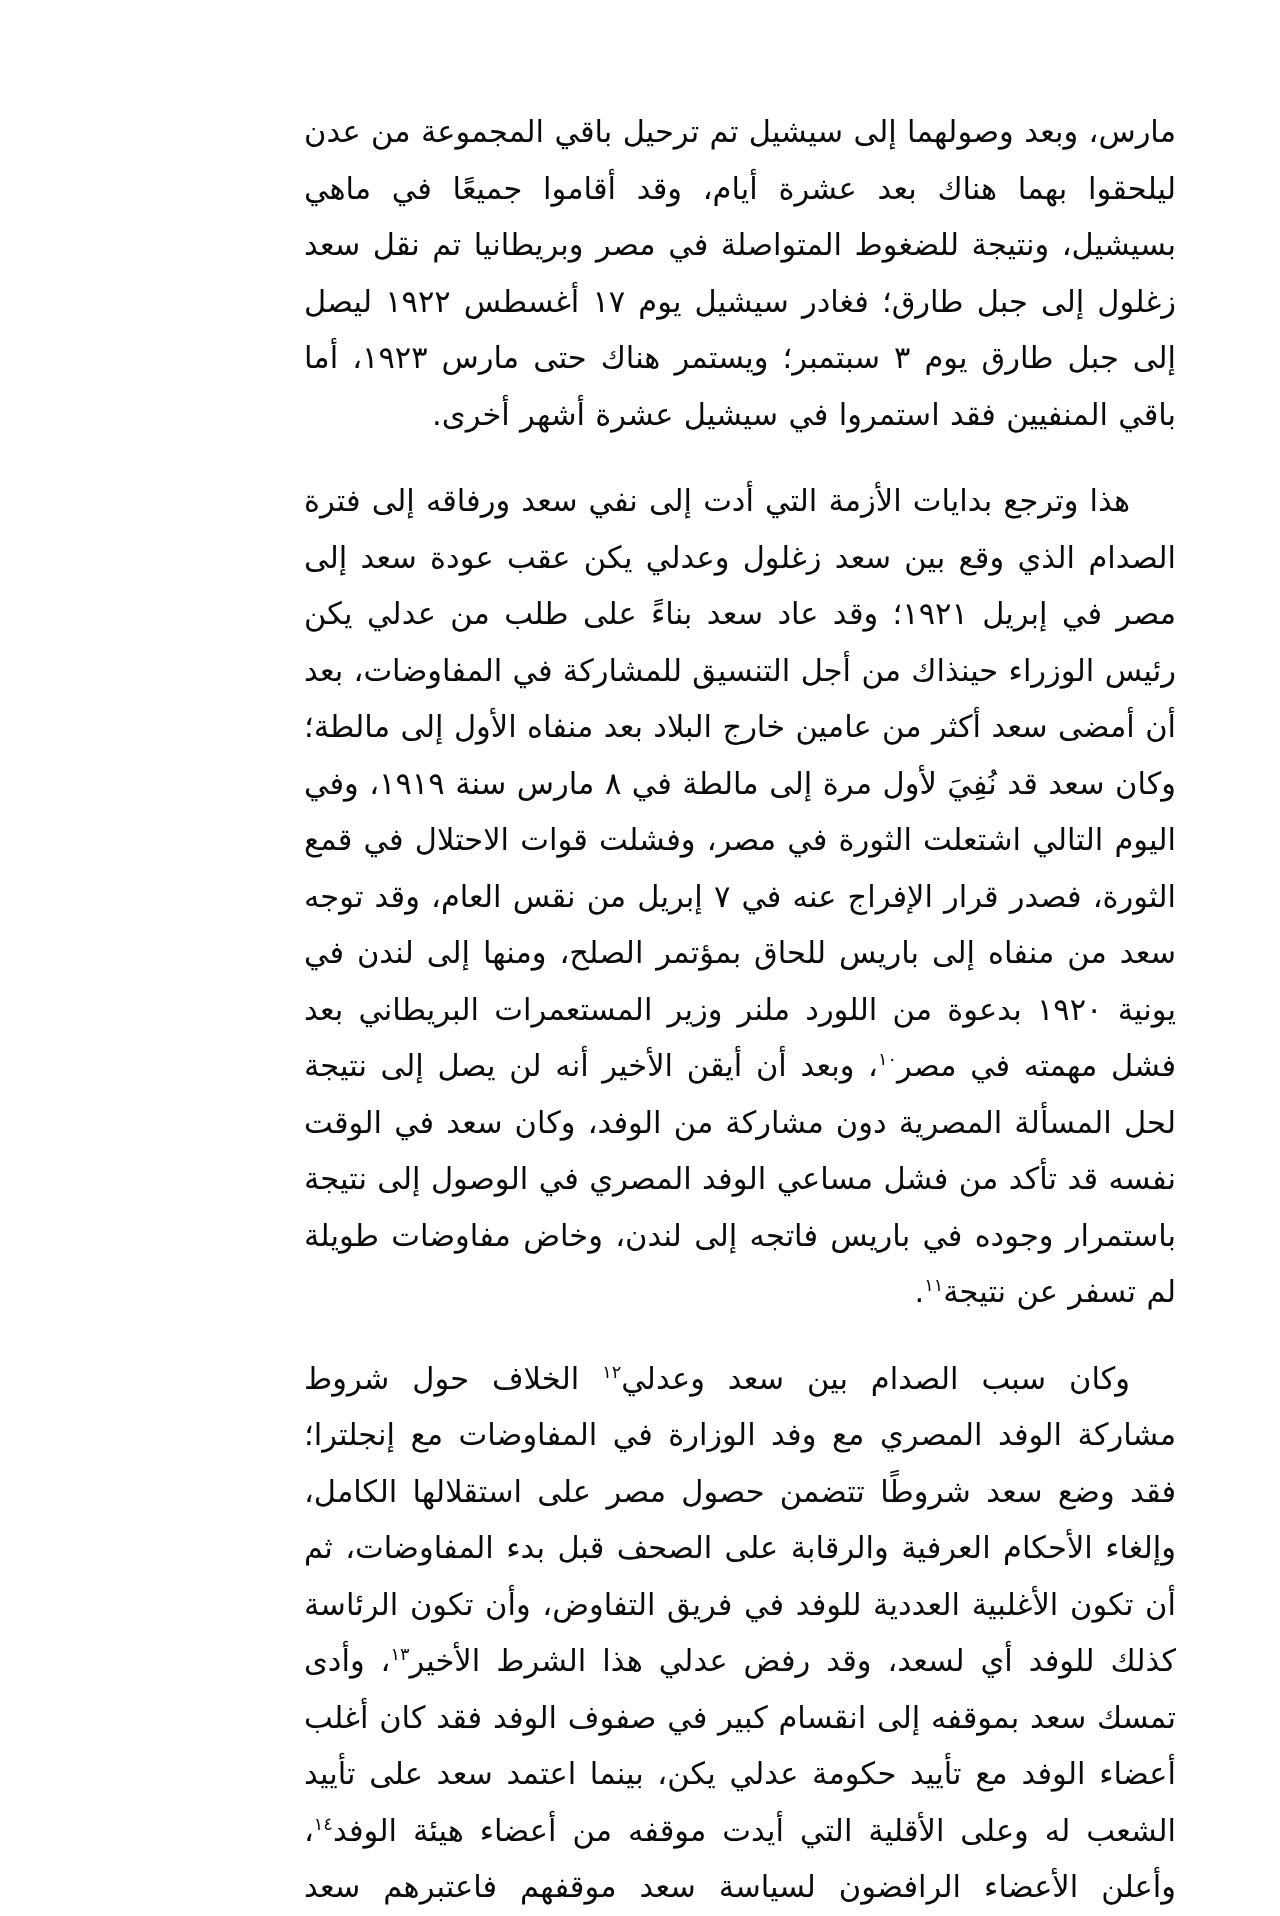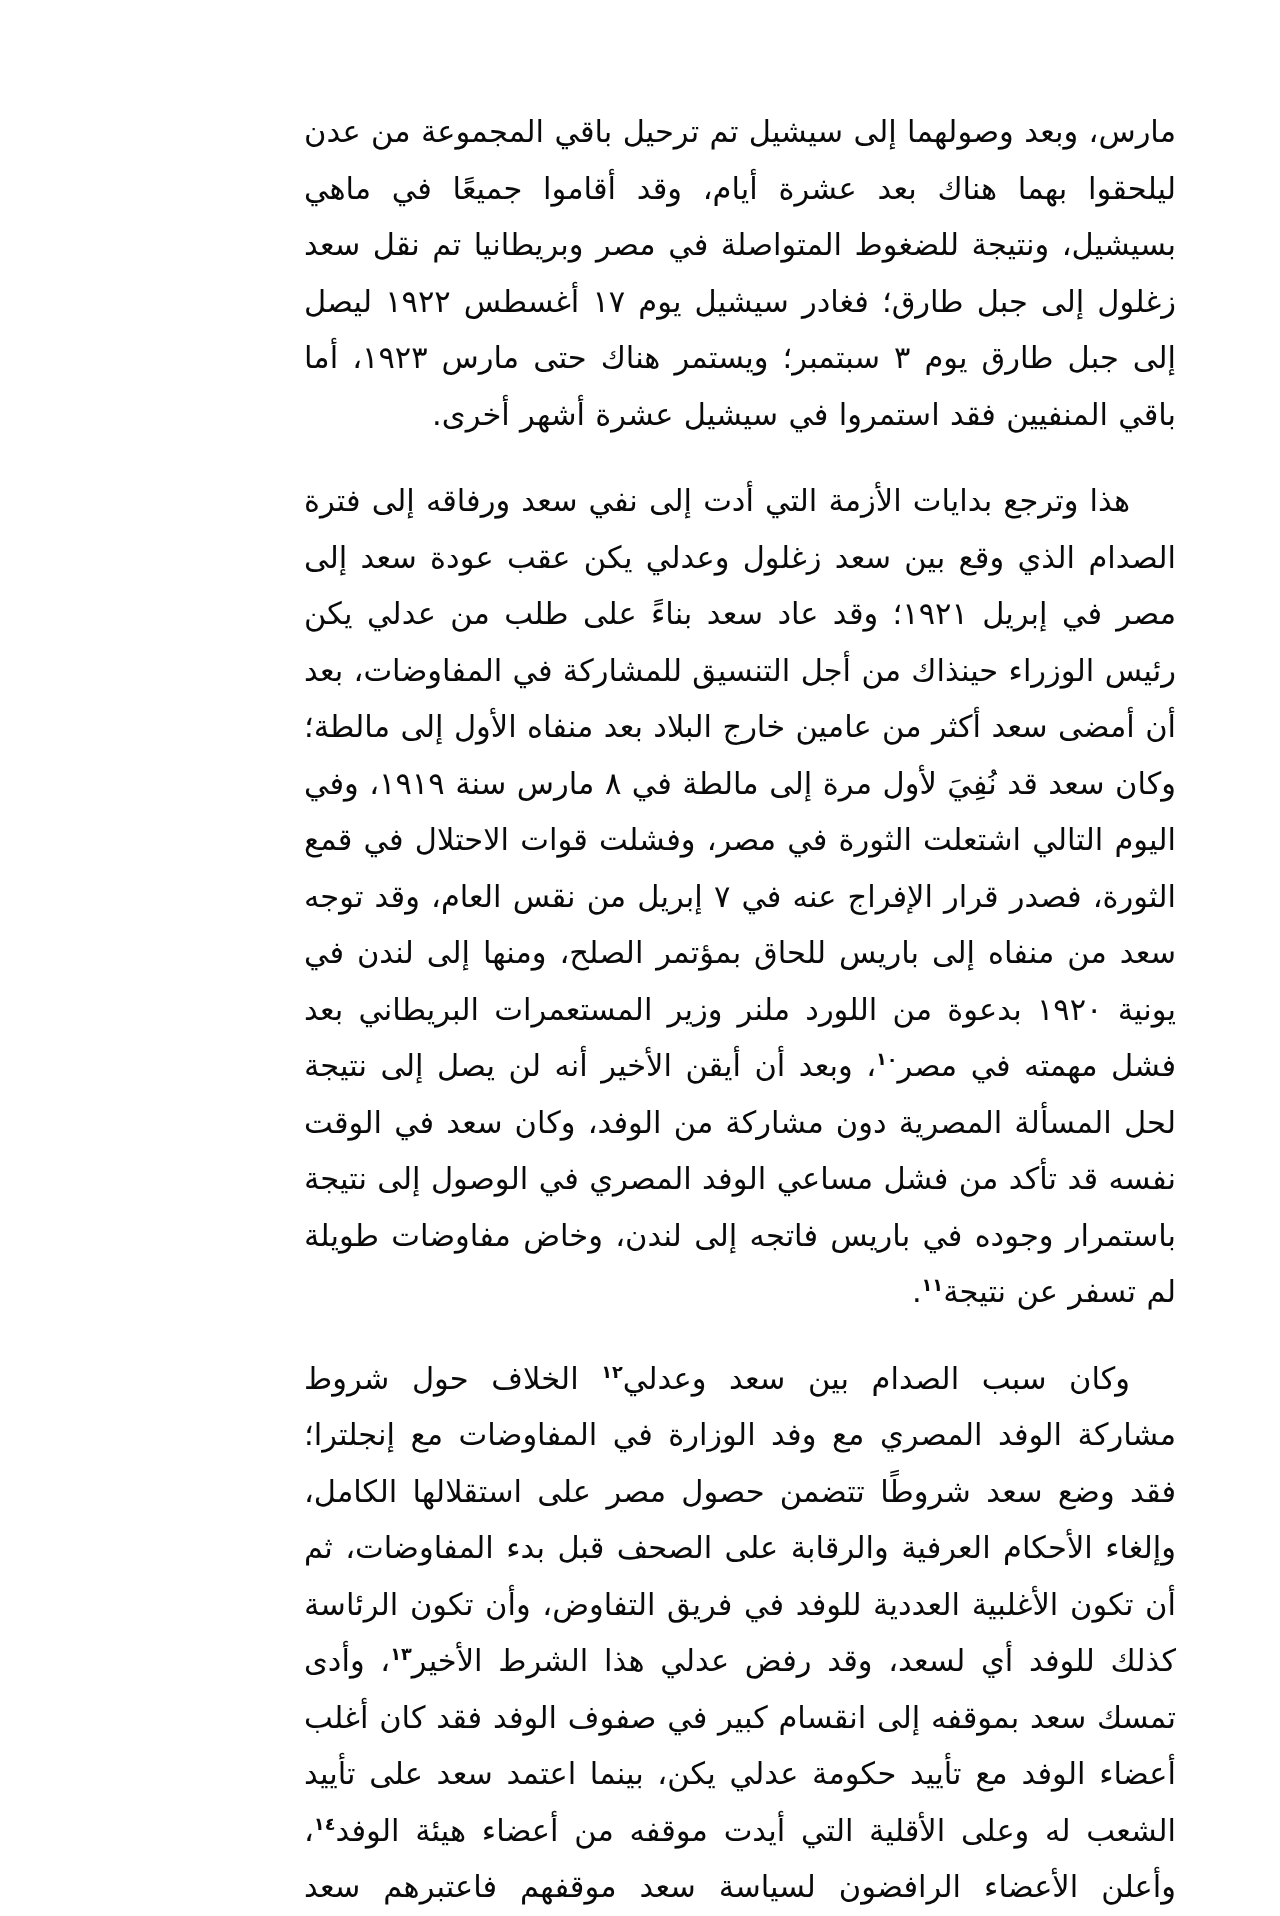--- a/index.html
+++ b/index.html
@@ -43,21 +43,21 @@
   p.para + p.para {
     margin-top: 30px;
   }
   p.indent {
     text-indent: 46px;
   }
   sup.fn {
     font-size: 0.58em;
     vertical-align: super;
     line-height: 0;
-    font-weight: 700;
+    font-weight: 400;
   }
 </style>
 </head>
 <body>
 
 <div class="page">
 
   <div class="text-block">
 
     <p class="para">

